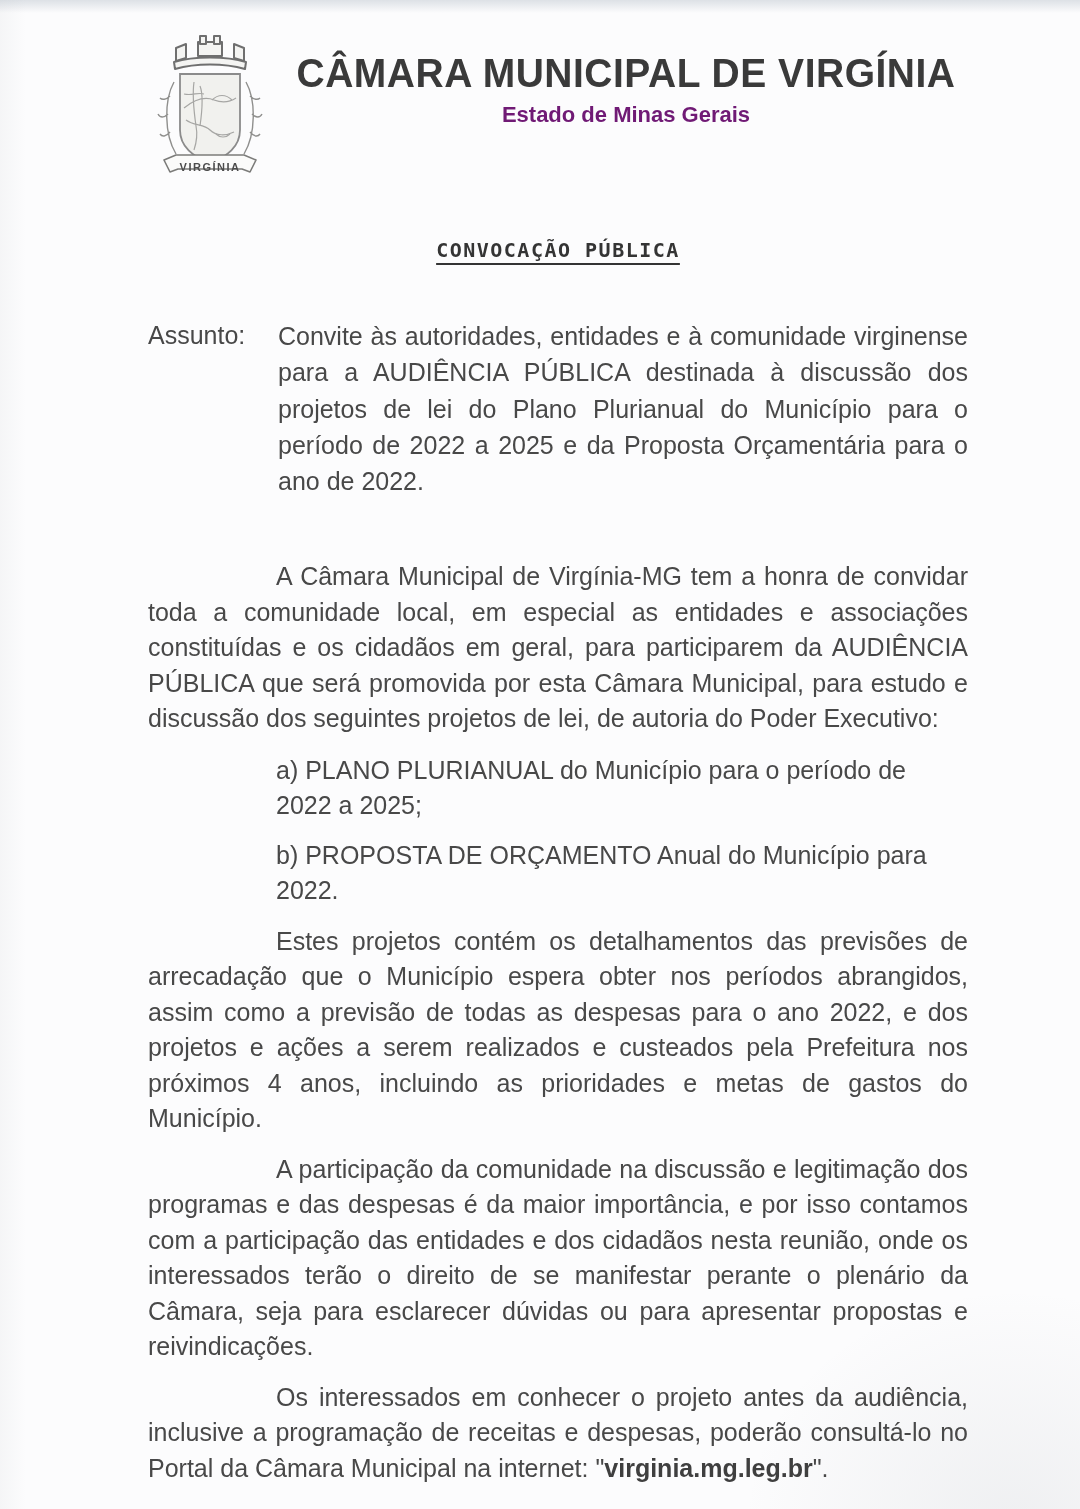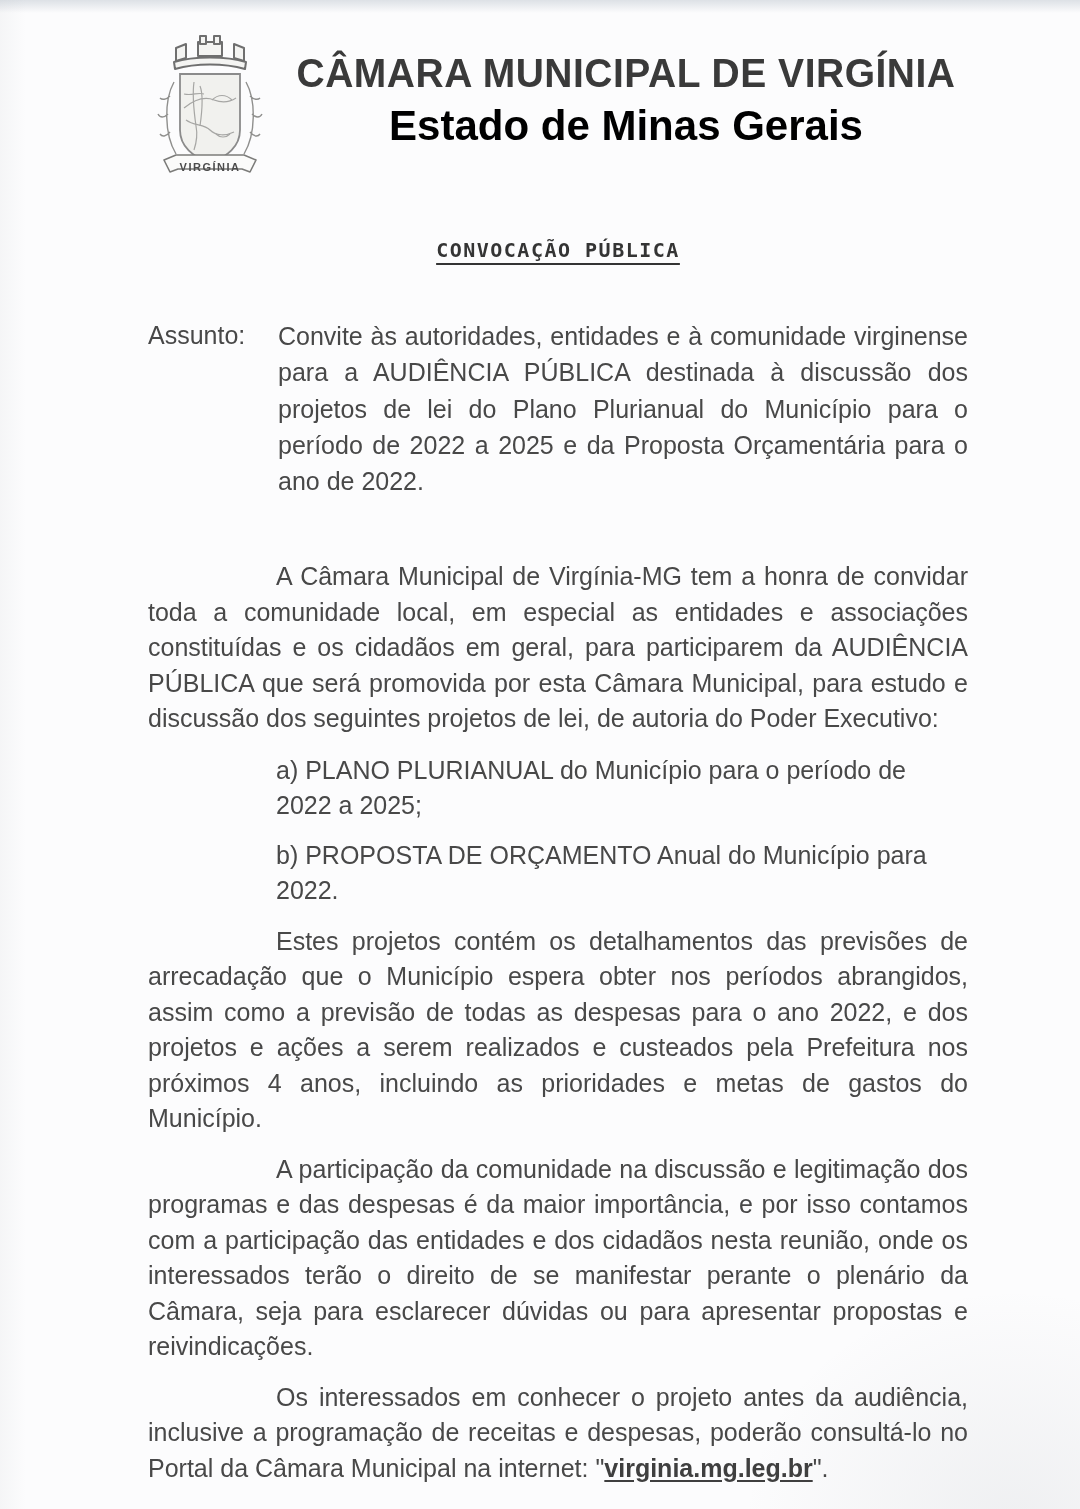--- a/index.html
+++ b/index.html
@@ -36,21 +36,21 @@
   
   .letterhead { display:flex; align-items:flex-start; }
   .crest { width:112px; height:158px; flex:0 0 auto; margin-left:6px; }
   .head-titles { flex:1; text-align:center; padding-top:22px; padding-left:18px; }
   .org-name {
     font-size:39px; font-weight:bold; color:#3a3a3a;
     letter-spacing:0.5px; line-height:1.1; margin:0;
     transform:scaleY(1.04);
   }
   .org-state {
-    font-size:42px; font-weight:bold; color:#000000;
+    font-size:22px; font-weight:bold; color:#701a75;
     margin:8px 0 0 0; line-height:1.1;
   }
 
   .doc-title {
     margin-top:50px; text-align:center;
     font-family:"DejaVu Sans Mono", monospace;
     font-size:20px; font-weight:bold; letter-spacing:1.5px;
     color:#343434;
     text-decoration:underline; text-underline-offset:6px; text-decoration-thickness:2px;
   }
@@ -63,21 +63,21 @@
 
   .para {
     margin:0; margin-top:15px;
     text-align:justify; text-indent:128px;
   }
   .para.first { margin-top:60px; }
 
   .law-list { margin:16px 0 0 128px; }
   .law-item { margin-top:14px; }
 
-  .doc-link { font-weight:bold; text-decoration:underline; text-underline-offset:3px; color:#3f3f3f; }
+  .doc-link { font-weight:bold; text-underline-offset:3px; color:#3f3f3f; }
 
   .details { margin-left:130px; margin-top:34px; line-height:1.72; }
   .detail-line .bold { font-weight:bold; color:#424242; }
 
   .dateline { margin-left:130px; margin-top:38px; }
 
   .signature-area { position:relative; height:190px; margin-top:2px; }
   .signature-svg { position:absolute; left:228px; top:-22px; width:350px; height:150px; }
   .sig-name {
     position:absolute; left:235px; top:112px; width:330px;

